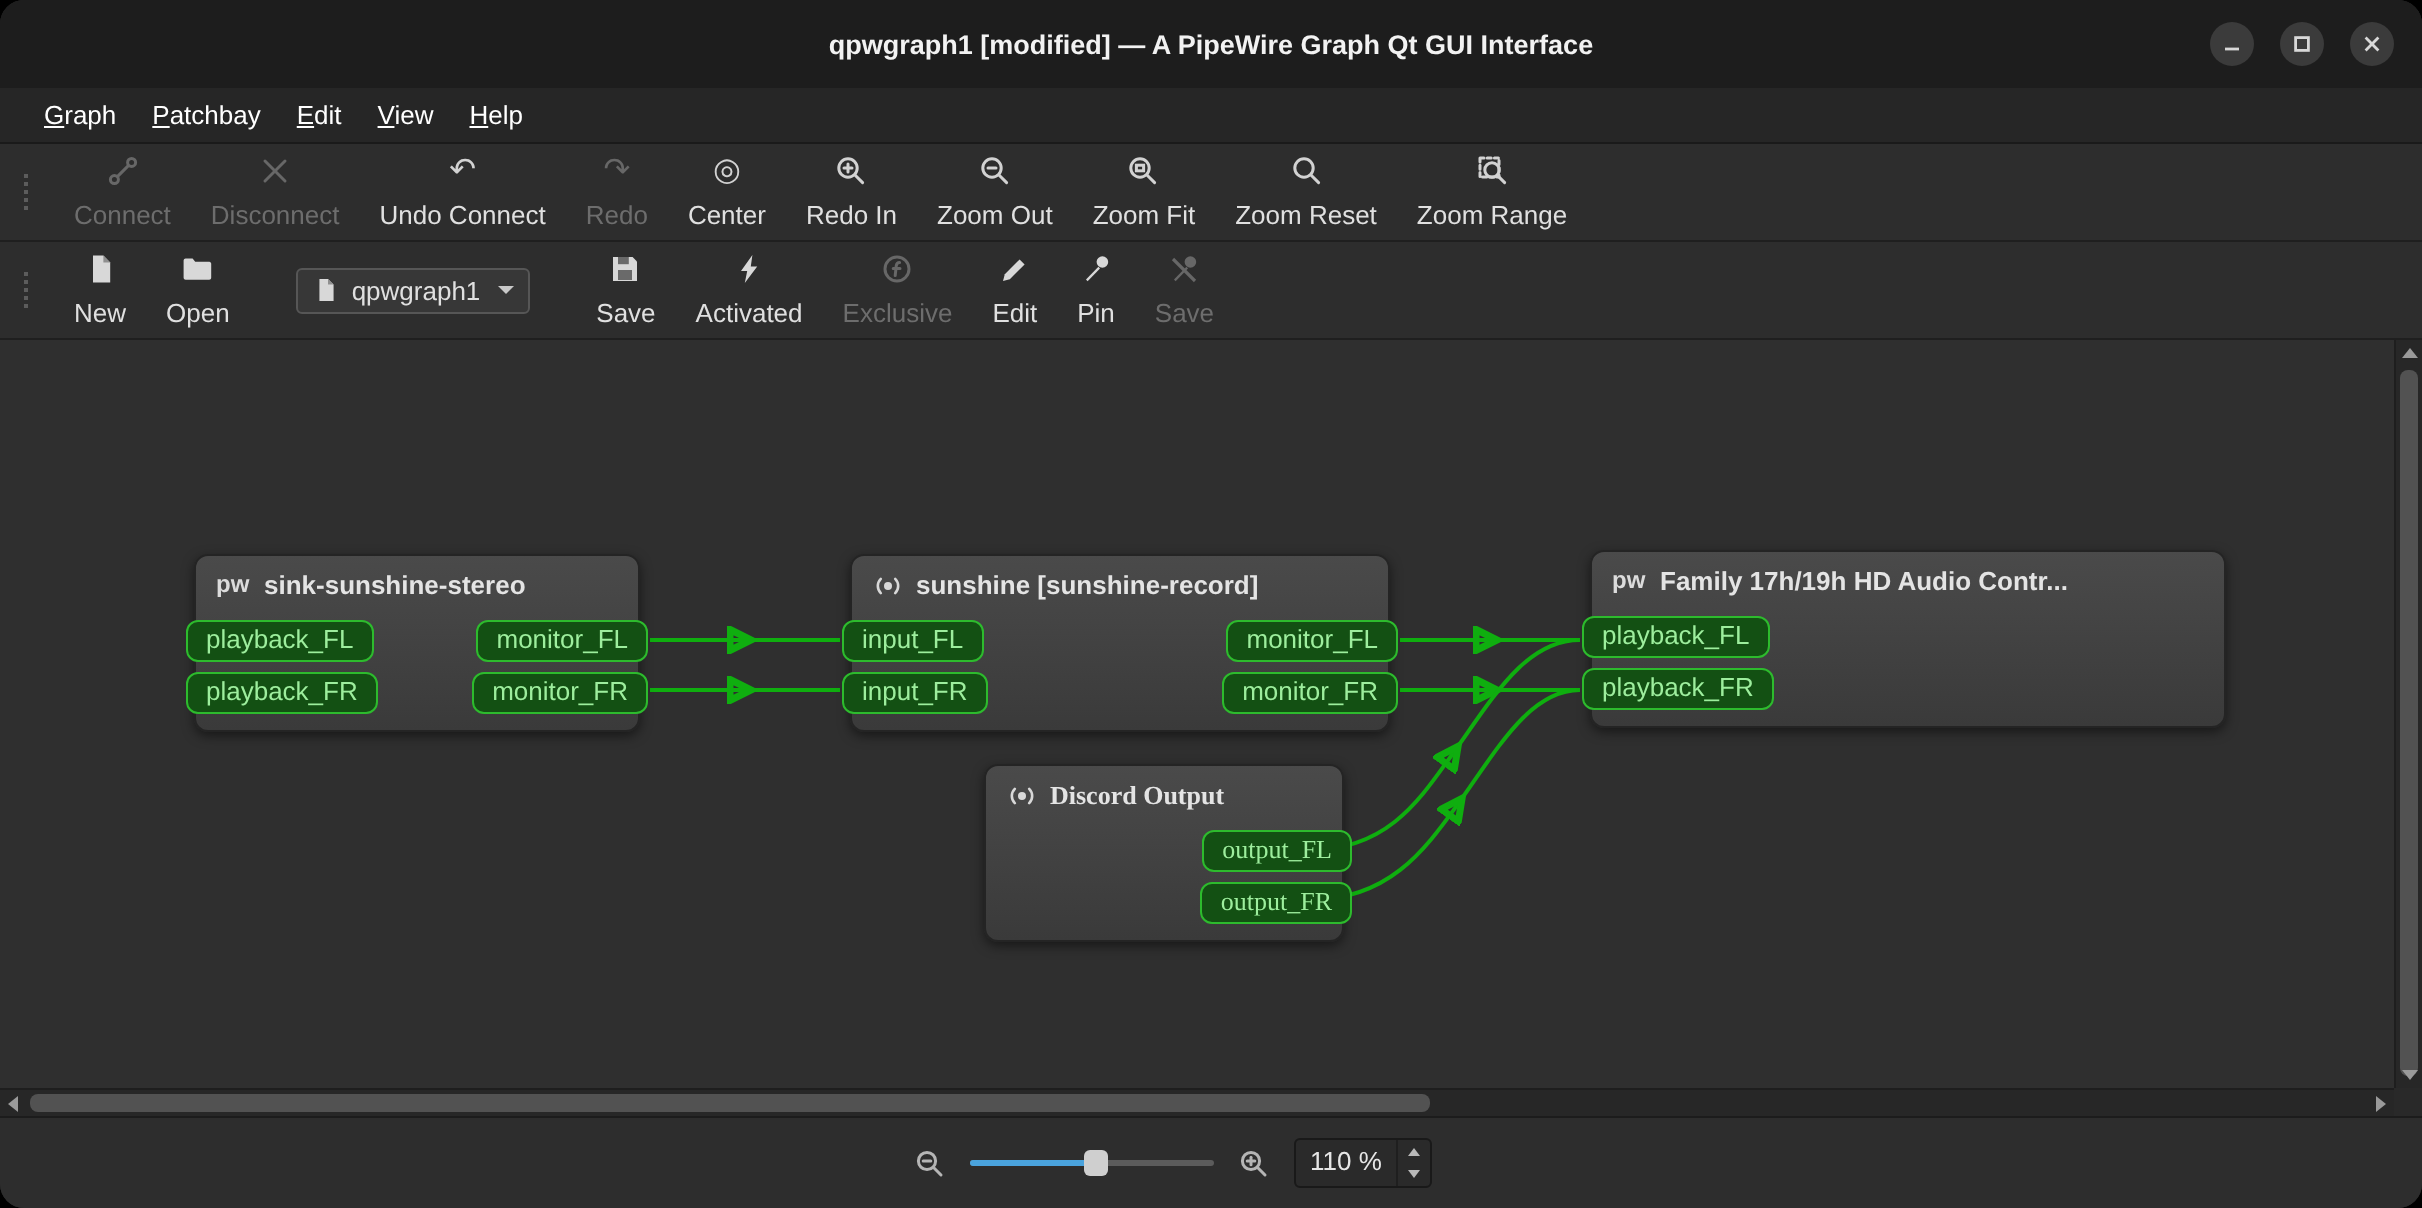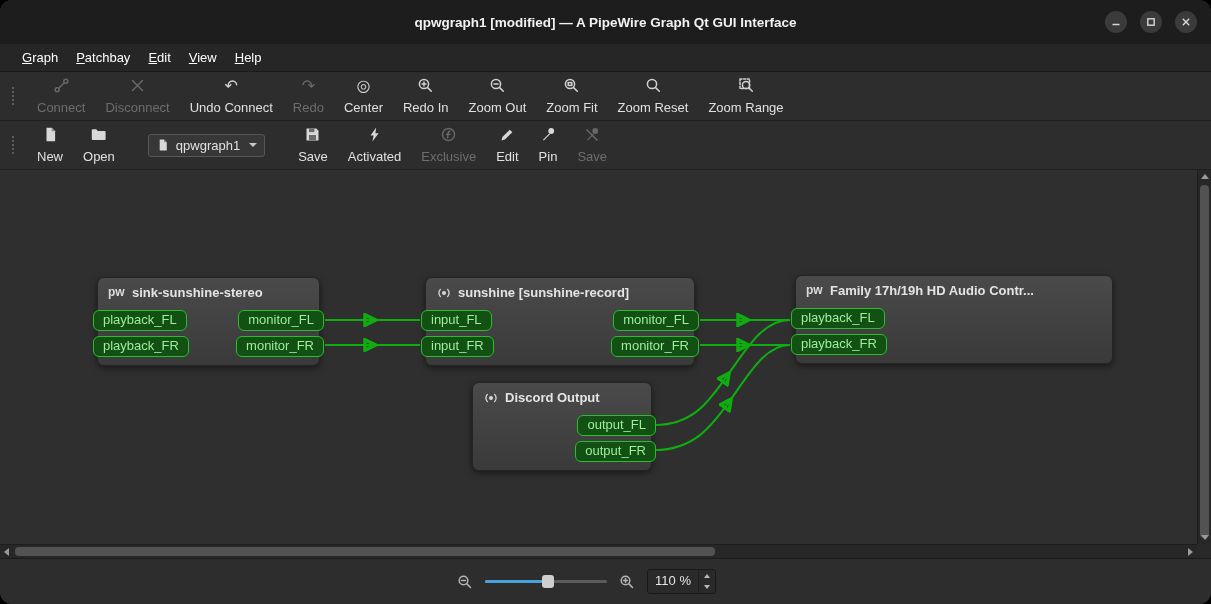--- a/index.html
+++ b/index.html
@@ -335,21 +335,21 @@
           <span>Family 17h/19h HD Audio Contr...</span>
         </div>
         <div class="port-row only-left">
           <span class="port">playback_FL</span>
         </div>
         <div class="port-row only-left">
           <span class="port">playback_FR</span>
         </div>
       </div>
 
-      <div class="node" style="left:472px;top:212px;width:180px;">
+      <div class="node" style="left:492px;top:212px;width:180px;font-family:Liberation Serif, serif;">
         <div class="node-header">
           <svg class="node-icon-svg" viewBox="0 0 16 16">
               <circle cx="8" cy="8" r="2" fill="#d8d8d8"></circle>
               <path d="M4.4 4.4 a5.1 5.1 0 0 0 0 7.2 M11.6 4.4 a5.1 5.1 0 0 1 0 7.2" stroke="#d8d8d8" fill="none" stroke-width="1.3" stroke-linecap="round"></path>
             </svg>
           <span>Discord Output</span>
         </div>
         <div class="port-row only-right">
           <span class="port">output_FL</span>
         </div>

